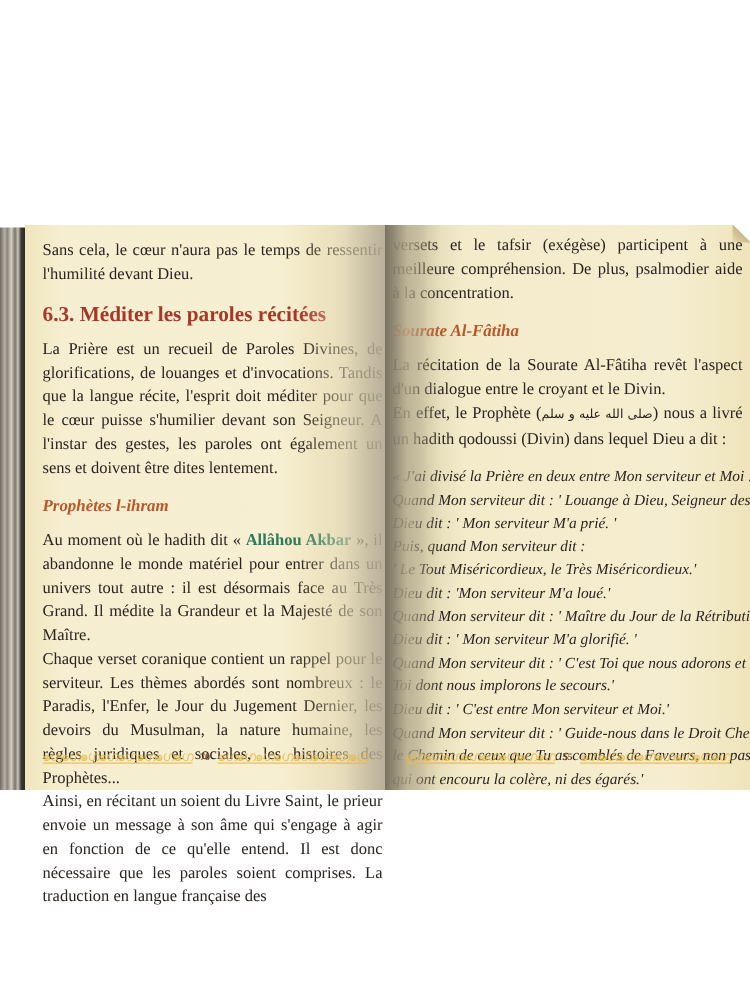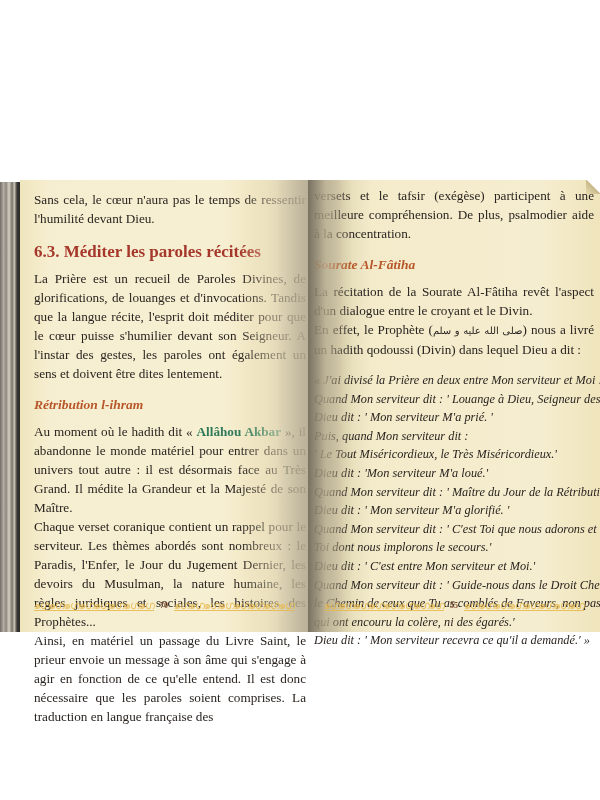--- a/index.html
+++ b/index.html
@@ -70,56 +70,55 @@
 <body>
 
 <div class="book">
   <div class="book-edge-left"></div>
 
   <div class="page page-left">
     <div class="text left-text">
       <p class="para">Sans cela, le cœur n'aura pas le temps de ressentir l'humilité devant Dieu.</p>
       <div class="h-section">6.3. Méditer les paroles récitées</div>
       <p class="para">La Prière est un recueil de Paroles Divines, de glorifications, de louanges et d'invocations. Tandis que la langue récite, l'esprit doit méditer pour que le cœur puisse s'humilier devant son Seigneur. A l'instar des gestes, les paroles ont également un sens et doivent être dites lentement.</p>
-      <div class="h-sub">Rétribution l-ihram</div>
+      <div class="h-sub">Prophètes l-ihram</div>
       <p class="para"><span>Au moment où le hadith dit « </span><span class="green">Allâhou Akbar</span><span> », il abandonne le monde matériel pour entrer dans un univers tout autre : il est désormais face au Très Grand. Il médite la Grandeur et la Majesté de son Maître.</span></p>
       <p class="para">Chaque verset coranique contient un rappel pour le serviteur. Les thèmes abordés sont nombreux : le Paradis, l'Enfer, le Jour du Jugement Dernier, les devoirs du Musulman, la nature humaine, les règles juridiques et sociales, les histoires des Prophètes...</p>
-      <p class="para">Ainsi, en matériel un passage du Livre Saint, le prieur envoie un message à son âme qui s'engage à agir en fonction de ce qu'elle entend. Il est donc nécessaire que les paroles soient comprises. La traduction en langue française des</p>
+      <p class="para">Ainsi, en récitant un soient du Livre Saint, le prieur envoie un message à son âme qui s'engage à agir en fonction de ce qu'elle entend. Il est donc nécessaire que les paroles soient comprises. La traduction en langue française des</p>
     </div>
     <div class="fade-left"></div>
     <div class="footer">
       <span class="ornament">๑ഗ๑ഗ๑ഗ๑ഗ๑ഗ๑ഗ๑ഗ๑ഗ</span>
       <span class="page-number">70</span>
       <span class="ornament">๑ഗ๑ഗ๑ഗ๑ഗ๑ഗ๑ഗ๑ഗ๑ഗ</span>
     </div>
   </div>
 
   <div class="page page-right">
     <div class="corner-curl"></div>
     <div class="text right-text">
       <p class="para">versets et le tafsir (exégèse) participent à une meilleure compréhension. De plus, psalmodier aide à la concentration.</p>
       <div class="h-sub">Sourate Al-Fâtiha</div>
       <p class="para">La récitation de la Sourate Al-Fâtiha revêt l'aspect d'un dialogue entre le croyant et le Divin.</p>
-      <p class="para"><span>En effet, le Prophète (</span><span dir="rtl" style="font-family:Liberation Sans, sans-serif;font-size:10px;margin-top:20px;">صلى الله عليه و سلم</span><span>) nous a livré un hadith qodoussi (Divin) dans lequel Dieu a dit :</span></p>
+      <p class="para"><span>En effet, le Prophète (</span><span dir="rtl" style="font-family:Liberation Serif, serif;font-size:10px;margin-top:20px;">صلى الله عليه و سلم</span><span>) nous a livré un hadith qodoussi (Divin) dans lequel Dieu a dit :</span></p>
       <div class="quote-lines">
         <div class="quote-line">« J'ai divisé la Prière en deux entre Mon serviteur et Moi :</div>
         <div class="quote-line">Quand Mon serviteur dit : ' Louange à Dieu, Seigneur des Univers. '</div>
         <div class="quote-line">Dieu dit : ' Mon serviteur M'a prié. '</div>
         <div class="quote-line">Puis, quand Mon serviteur dit :</div>
         <div class="quote-line">' Le Tout Miséricordieux, le Très Miséricordieux.'</div>
         <div class="quote-line">Dieu dit : 'Mon serviteur M'a loué.'</div>
         <div class="quote-line">Quand Mon serviteur dit : ' Maître du Jour de la Rétribution.'</div>
         <div class="quote-line">Dieu dit : ' Mon serviteur M'a glorifié. '</div>
         <div class="quote-line">Quand Mon serviteur dit : ' C'est Toi que nous adorons et c'est de</div>
         <div class="quote-line">Toi dont nous implorons le secours.'</div>
         <div class="quote-line">Dieu dit : ' C'est entre Mon serviteur et Moi.'</div>
         <div class="quote-line">Quand Mon serviteur dit : ' Guide-nous dans le Droit Chemin,</div>
         <div class="quote-line">le Chemin de ceux que Tu as comblés de Faveurs, non pas de ceux</div>
         <div class="quote-line">qui ont encouru la colère, ni des égarés.'</div>
-        <div class="quote-line">Dieu dit : ' Mon serviteur recevra ce qu'il a demandé.' »</div>
       </div>
     </div>
     <div class="fade-right"></div>
     <div class="footer">
       <span class="ornament">๑ഗ๑ഗ๑ഗ๑ഗ๑ഗ๑ഗ๑ഗ๑ഗ</span>
       <span class="page-number">55</span>
       <span class="ornament">๑ഗ๑ഗ๑ഗ๑ഗ๑ഗ๑ഗ๑ഗ๑ഗ</span>
     </div>
   </div>
 </div>

